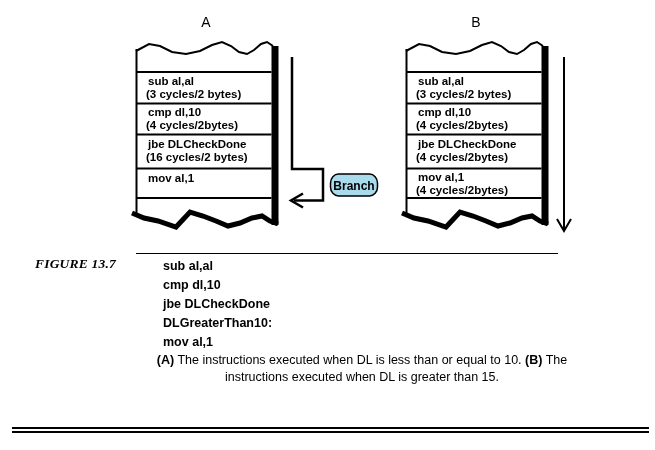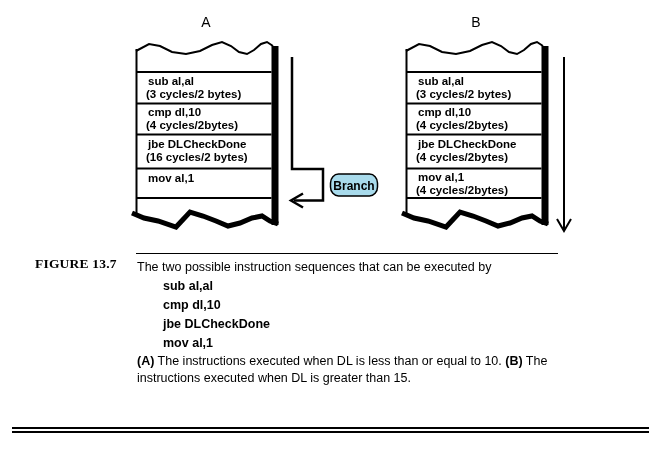--- a/index.html
+++ b/index.html
@@ -4,26 +4,26 @@
 <style>
   html,body{margin:0;padding:0;background:#ffffff;}
   #page{position:relative;width:655px;height:450px;background:#ffffff;overflow:hidden;
         font-family:"Liberation Sans",sans-serif;color:#000;}
   #diagram{position:absolute;left:0;top:0;}
   .boxtext{font-family:"Liberation Sans",sans-serif;font-weight:bold;font-size:11.5px;fill:#000;}
   .seq-label{font-family:"Liberation Sans",sans-serif;font-size:14px;fill:#000;}
   .badge-label{font-family:"Liberation Sans",sans-serif;font-weight:bold;font-size:12px;fill:#000;}
   .cap-rule{position:absolute;left:136px;top:253px;width:422px;height:0;border-top:1.5px solid #000;}
   .fig-num{position:absolute;left:35px;top:256px;font-family:"Liberation Serif",serif;
-           font-weight:bold;font-size:13.5px;letter-spacing:.2px;}
+           font-weight:bold;font-size:13.5px;letter-spacing:.2px;font-style:italic;}
   .caption{position:absolute;left:137px;top:257px;width:450px;font-size:12.5px;line-height:20px;}
   .cap-intro{height:20px;}
   .code-line{font-weight:bold;padding-left:26px;height:19px;line-height:19px;}
   .label-line{font-weight:bold;padding-left:14px;height:18px;line-height:18px;}
-  .desc-line{height:17px;line-height:17px;}
+  .desc-line{height:17px;line-height:17px;text-align:center;}
   .desc-line b{font-weight:bold;}
   .dbl-rule{position:absolute;left:12px;top:427px;width:637px;height:2px;
             border-top:2px solid #000;border-bottom:2px solid #000;}
 </style>
 </head>
 <body>
 
 <div id="page">
 
   <svg id="diagram" width="655" height="248" viewBox="0 0 655 248">
@@ -87,23 +87,23 @@
     <g>
       <line x1="564" y1="57" x2="564" y2="229" stroke="#000" stroke-width="2"></line>
       <path d="M557,219 L564,231 L571,219" fill="none" stroke="#000" stroke-width="2"></path>
     </g>
   </svg>
 
   <div class="fig-num">FIGURE 13.7</div>
   <div class="cap-rule"></div>
 
   <div class="caption">
-    <div class="cap-intro">The two possible instruction sequences that can be executed by</div>
     <div class="code-line">sub al,al</div>
     <div class="code-line">cmp dl,10</div>
     <div class="code-line">jbe DLCheckDone</div>
+    <div class="code-line">DLGreaterThan10:</div>
     <div class="code-line">mov al,1</div>
     <div class="desc-line"><b>(A)</b><span> The instructions executed when DL is less than or equal to 10. </span><b>(B)</b><span> The</span></div>
     <div class="desc-line">instructions executed when DL is greater than 15.</div>
   </div>
 
   <div class="dbl-rule"></div>
 </div>
 
 </body></html>

